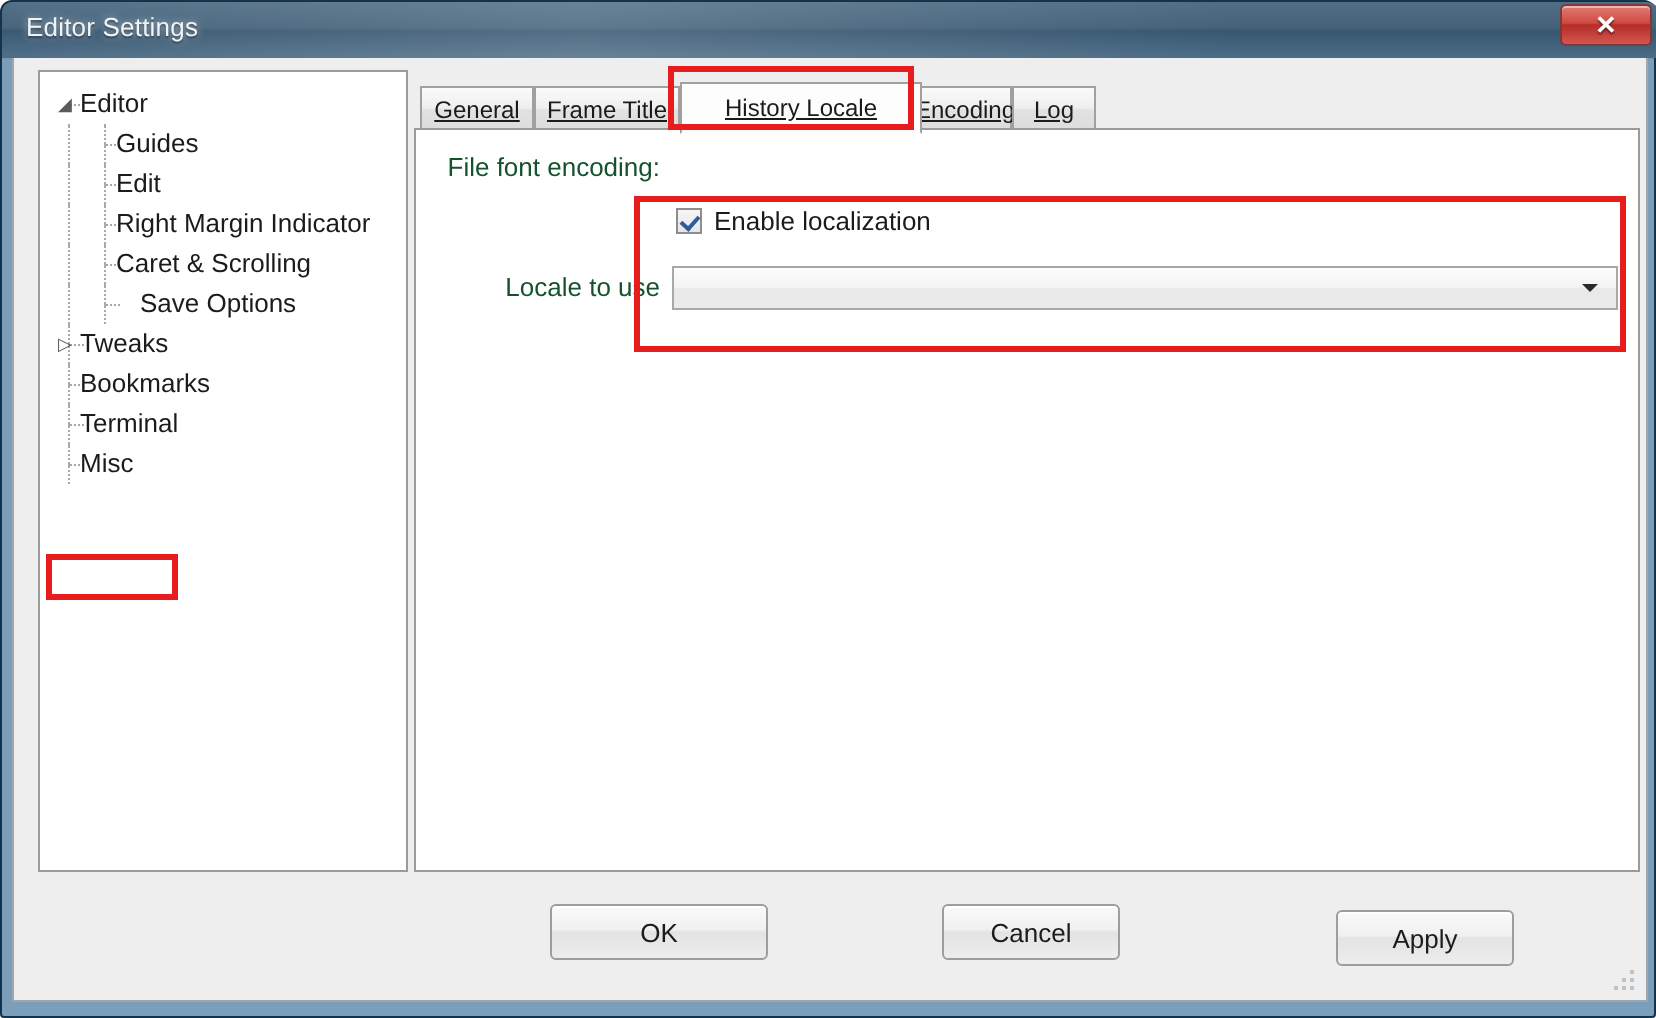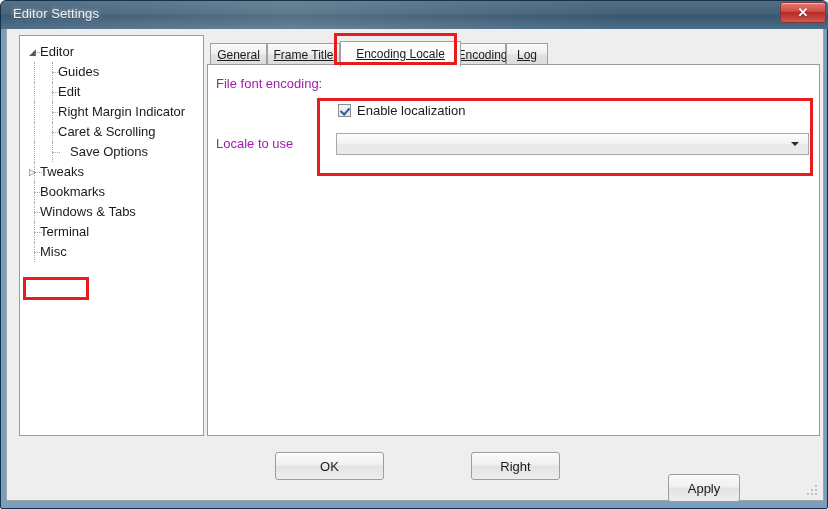--- a/index.html
+++ b/index.html
@@ -188,23 +188,23 @@
     height: 372px;
     box-sizing: border-box;
     background: #ffffff;
     border: 1px solid #9b9b9b;
   }
 
   
   .form-label {
     position: absolute;
     font-size: 13px;
-    color: #a21caf;
-    white-space: nowrap;
-    text-align: left;
+    color: #14532d;
+    white-space: nowrap;
+    text-align: right;
   }
   .combo {
     position: absolute;
     box-sizing: border-box;
     height: 22px;
     background: linear-gradient(to bottom, #fdfdfd 0%, #f3f3f3 48%, #e9e9e9 52%, #ebebeb 100%);
     border: 1px solid #a8a8a8;
     cursor: pointer;
   }
   .combo .val {
@@ -359,40 +359,35 @@
               <span class="lbl" style="left: 20px;">Tweaks</span>
             </div>
             <div class="tree-row">
               <span class="guide" style="left: 14px;"></span>
               <span class="guide-h" style="left: 14px; width: 8px;"></span>
               <span class="lbl" style="left: 20px;">Bookmarks</span>
             </div>
             <div class="tree-row">
               <span class="guide" style="left: 14px;"></span>
               <span class="guide-h" style="left: 14px; width: 8px;"></span>
-              <span class="lbl" style="left: 20px;">Windows &amp; Tabs</span>
-            </div>
-            <div class="tree-row">
-              <span class="guide" style="left: 14px;"></span>
-              <span class="guide-h" style="left: 14px; width: 8px;"></span>
               <span class="lbl" style="left: 20px;">Terminal</span>
             </div>
             <div class="tree-row">
               <span class="guide" style="left: 14px;"></span>
               <span class="guide-h" style="left: 14px; width: 8px;"></span>
               <span class="lbl" style="left: 20px;">Misc</span>
             </div>
           </div>
       </div>
 
       <div class="tabs-wrap">
         <div class="tabstrip" id="tabstrip">
             <div class="tab" style="left: 3px; width: 57px;">General</div>
             <div class="tab" style="left: 60px; width: 73px;">Frame Title</div>
-            <div class="tab active" style="left: 133px; width: 121px;">Encoding  Locale</div>
+            <div class="tab active" style="left: 133px; width: 121px;">History  Locale</div>
             <div class="tab" style="left: 252px; width: 47px;">Encoding</div>
             <div class="tab" style="left: 299px; width: 42px;">Log</div>
           </div>
 
         <div class="tab-panel">
 
           <label class="form-label" style="left:8px; top:11px; width:114px;">File font encoding:</label>
 
 
           <div class="checkrow" style="left:130px; top:38px;">
@@ -405,22 +400,22 @@
           <div class="combo" style="left:128px; top:68px; width:473px;">
             <span class="arrow">
                 <i></i>
               </span>
           </div>
 
         </div>
       </div>
 
       <div class="btn" style="left:268px; top:423px; width:109px;">OK</div>
-      <div class="btn" style="left:464px; top:423px; width:89px;">Right</div>
-      <div class="btn" style="left:661px; top:445px; width:72px;">Apply</div>
+      <div class="btn" style="left:464px; top:423px; width:89px;">Cancel</div>
+      <div class="btn" style="left:661px; top:426px; width:89px;">Apply</div>
 
       <svg class="resize-grip" viewBox="0 0 12 12">
         <g fill="#9aa0a6">
           <rect x="8" y="8" width="2" height="2"></rect>
           <rect x="4" y="8" width="2" height="2"></rect>
           <rect x="8" y="4" width="2" height="2"></rect>
           <rect x="0" y="8" width="2" height="2"></rect>
           <rect x="4" y="4" width="2" height="2"></rect>
           <rect x="8" y="0" width="2" height="2"></rect>
         </g>

